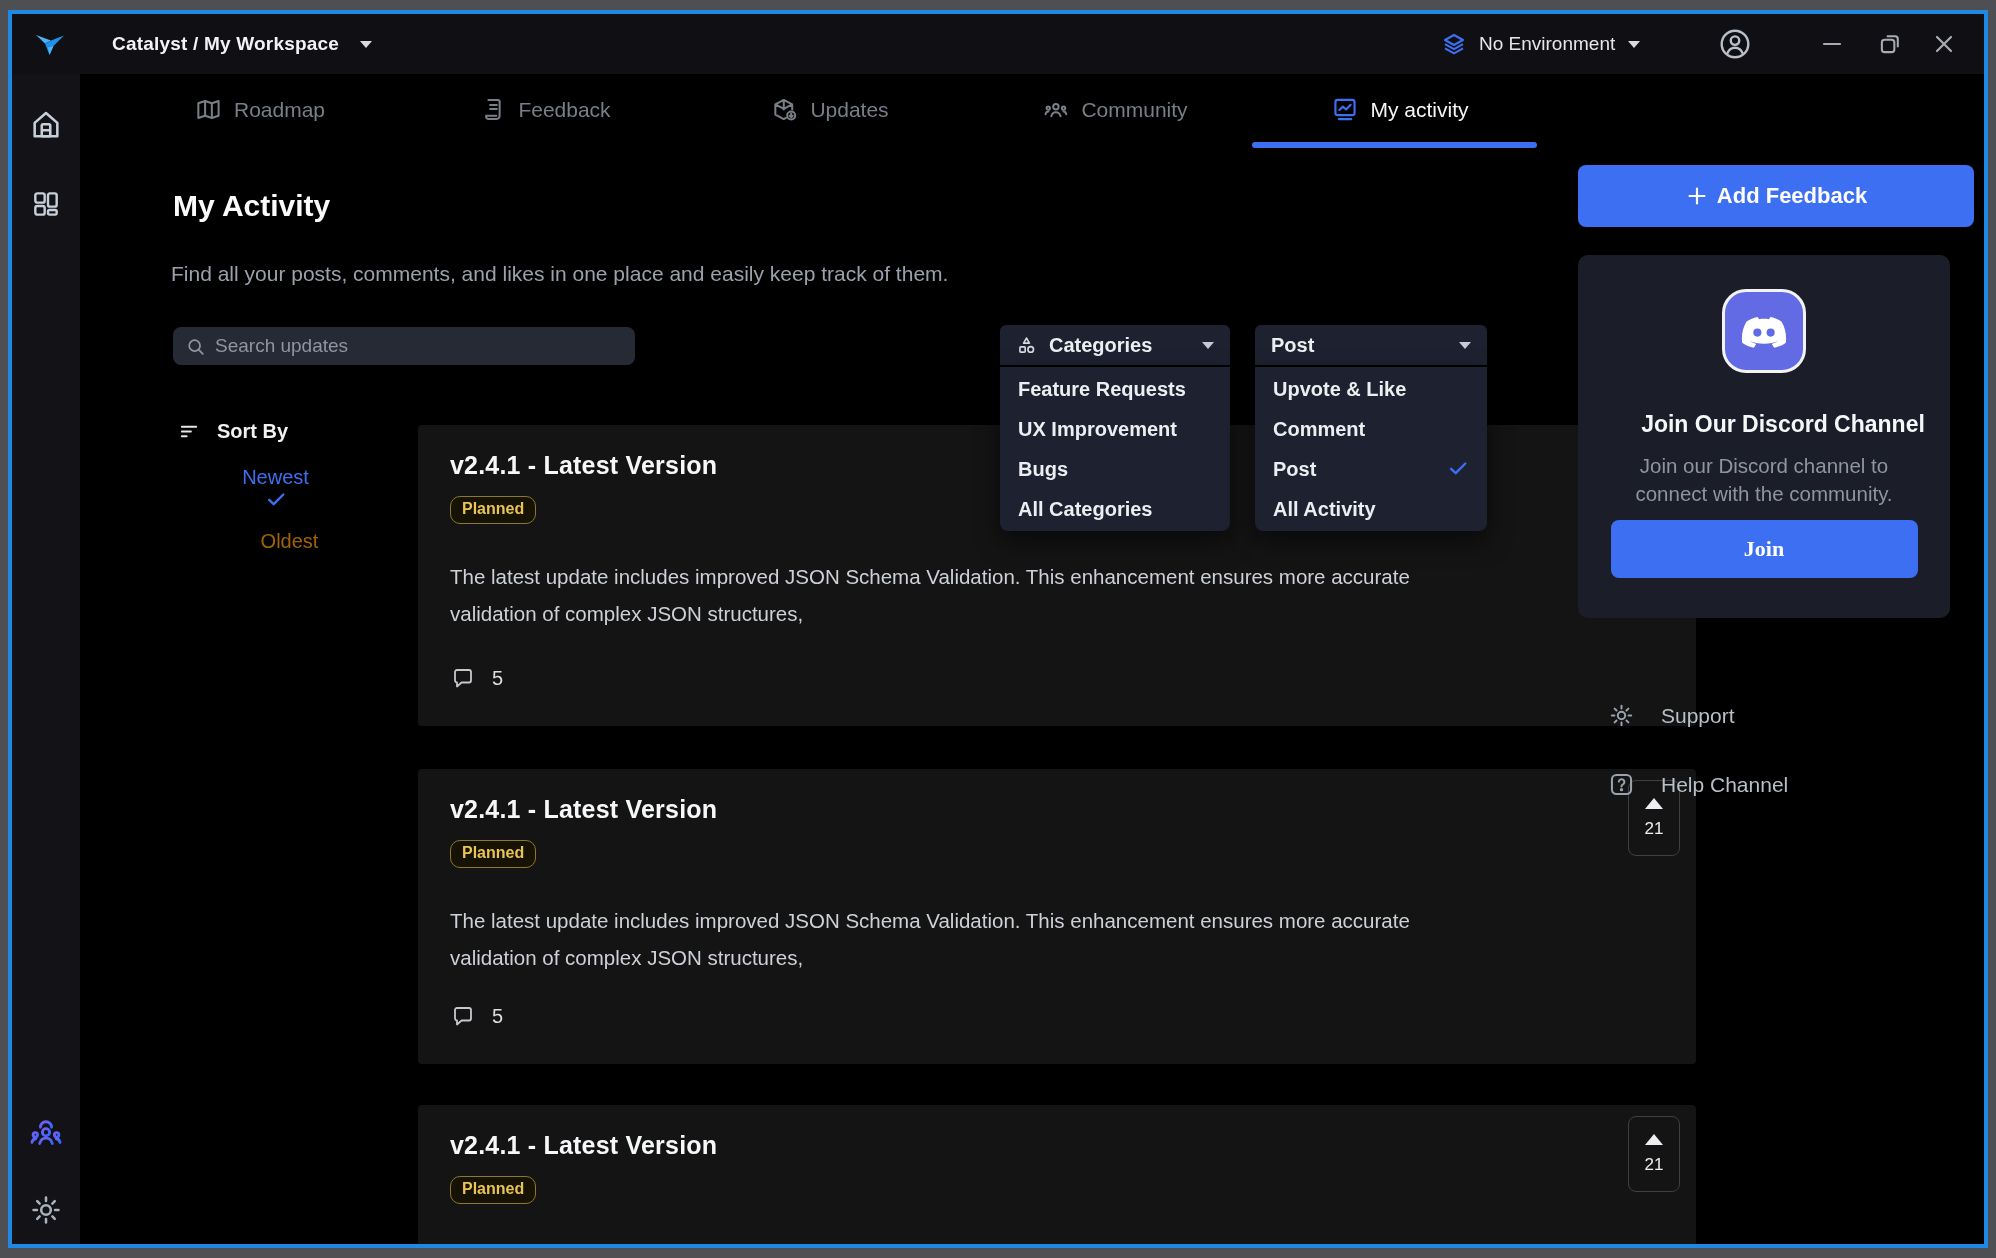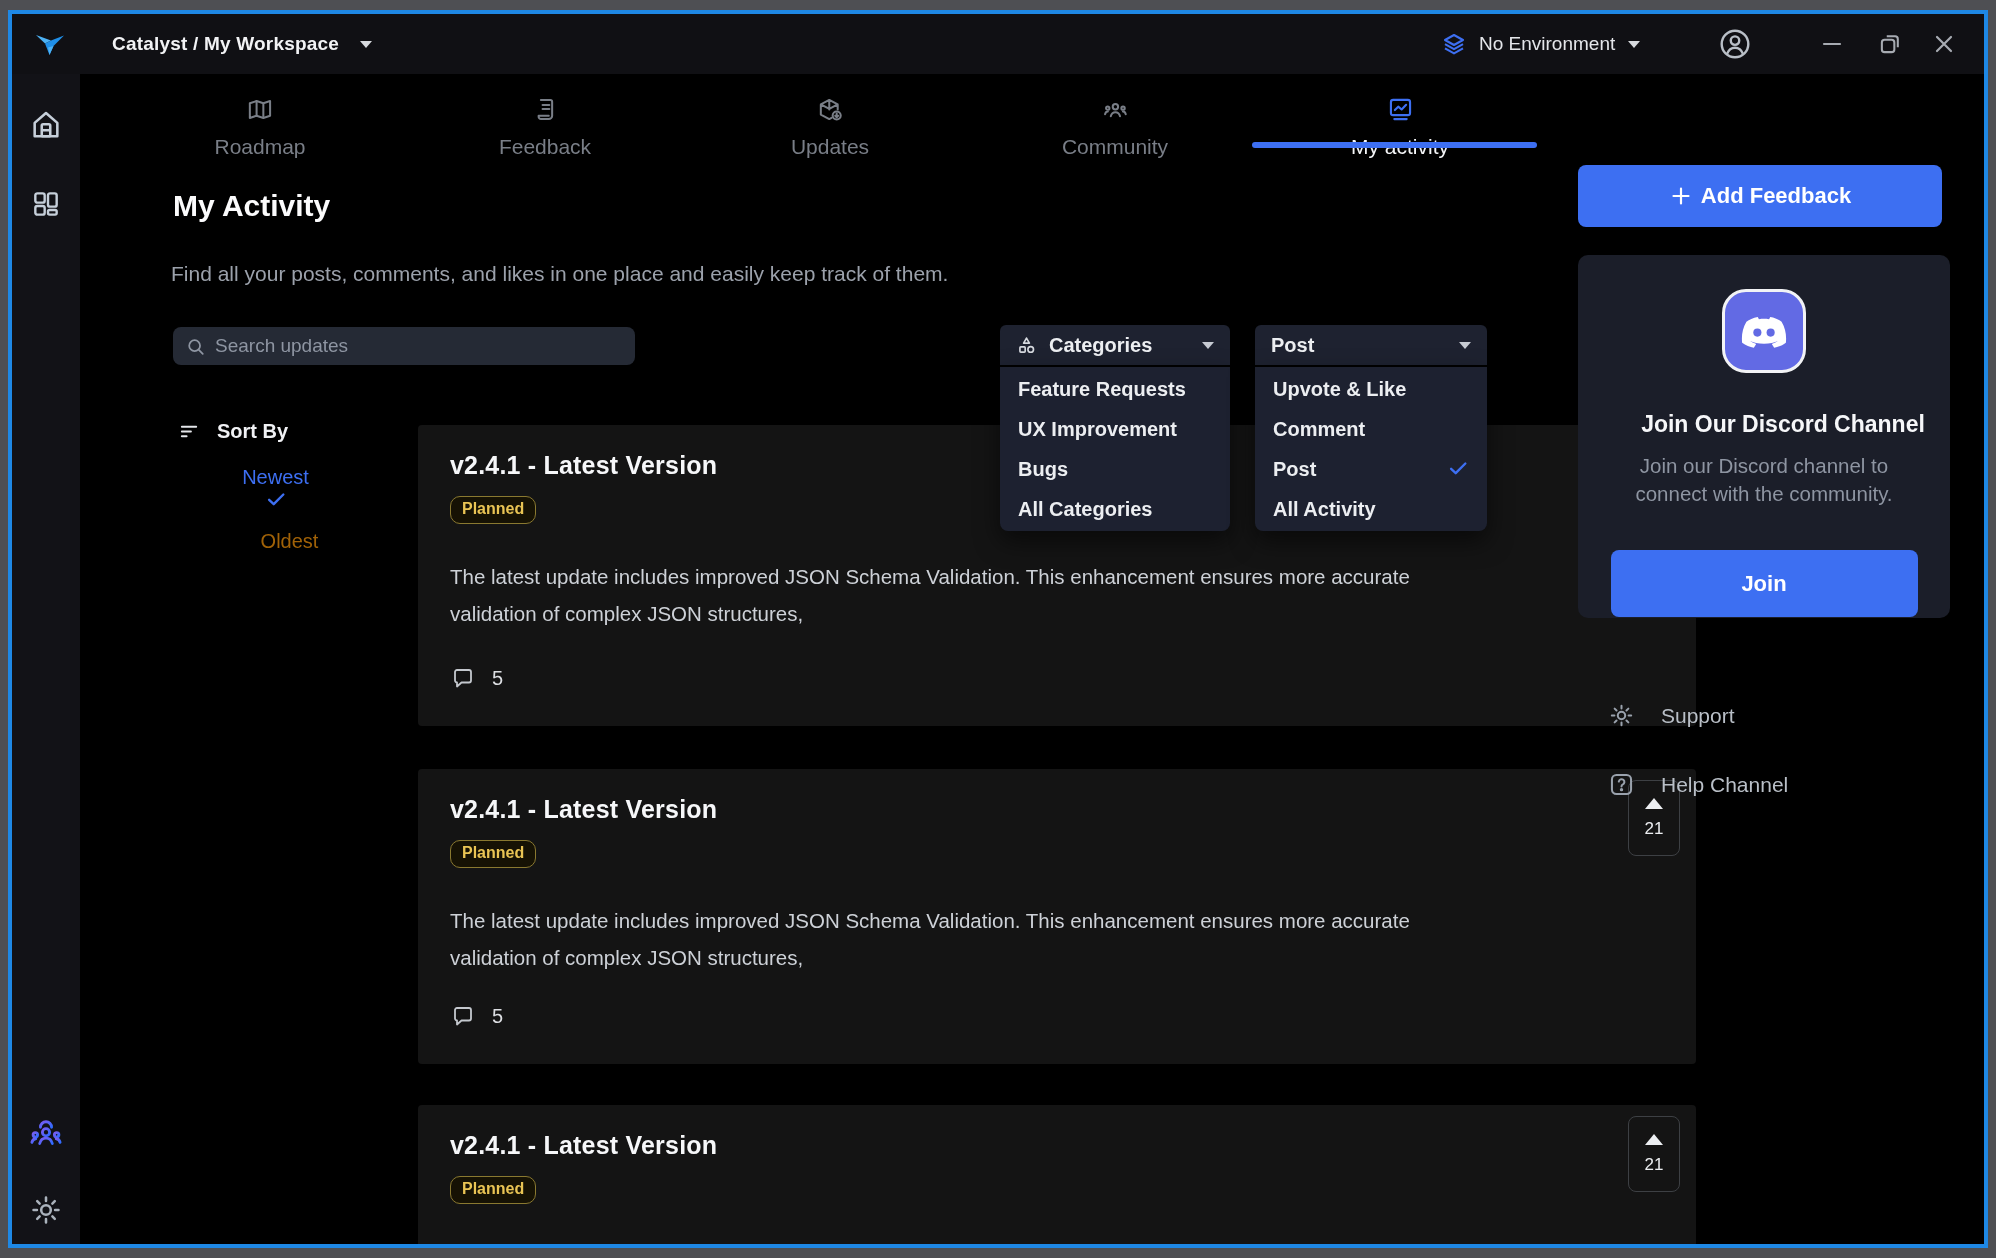--- a/index.html
+++ b/index.html
@@ -54,21 +54,21 @@
   .side-icon.gear { margin-top:41px; color:#aab2bc; }
 
   
   .main { position:absolute; left:68px; top:60px; right:0; bottom:0; }
 
   
   .tabbar { position:absolute; left:0; top:0; right:0; height:80px; }
   .tab {
     position:absolute; top:22px; transform:translateX(-50%);
     display:flex; align-items:center; gap:12px;
-    font-size:21px; font-weight:500; color:#797e87; cursor:default; white-space:nowrap;flex-direction:column;
+    font-size:21px; font-weight:500; color:#797e87; cursor:default; white-space:nowrap;
   }
   .tab .ticon { width:27px; height:27px; }
   .tab.active { color:#f5f6f8; }
   .tab.active .ticon { color:#3d6ff2; }
   .tab-underline { position:absolute; left:1172px; top:68px; width:285px; height:6px; border-radius:3px; background:#3d6ff2; }
 
   
   .page-title { position:absolute; left:93px; top:115px; font-size:30px; font-weight:bold; color:#fbfbfc; }
   .page-subtitle { position:absolute; left:91px; top:188px; font-size:21px; color:#9ba1ab; }
 
@@ -144,34 +144,34 @@
   .vote-tri { width:0; height:0; border-left:9px solid transparent; border-right:9px solid transparent; border-bottom:11px solid #eceef1; }
   .vote-count { font-size:17px; color:#eceef1; }
 
   
   .btn-blue {
     background:#3d6ff2; border:none; border-radius:8px; color:#fff;
     font-family:"Liberation Sans", sans-serif; font-weight:bold;
     display:flex; align-items:center; justify-content:center; cursor:default;
   }
   .add-feedback {
-    position:absolute; left:1498px; top:91px; width:364px; height:62px; font-size:22px; gap:8px;
+    position:absolute; left:1498px; top:91px; width:396px; height:62px; font-size:22px; gap:8px;
   }
   .discord-card {
     position:absolute; left:1498px; top:181px; width:372px; height:363px;
     background:#1b1e29; border-radius:10px;
     display:flex; flex-direction:column; align-items:center; padding-top:34px;
   }
   .discord-badge {
     width:84px; height:84px; border-radius:24px; background:#626ae4; border:3px solid #f2f3f5;
     display:flex; align-items:center; justify-content:center;
   }
   .discord-title { margin-top:38px; font-size:23px; font-weight:bold; color:#f6f7f9;margin-left:38px; }
   .discord-desc { margin-top:14px; width:302px; text-align:center; font-size:20.5px; line-height:28px; color:#8e95a2; }
-  .join-btn { margin-top:42px; width:307px; height:67px; font-size:22px; }
+  .join-btn { margin-top:12px; width:307px; height:58px; font-size:22px;font-family:Liberation Serif, serif; }
 
   .side-link { position:absolute; left:1528px; display:flex; align-items:center; gap:26px;
                font-size:21px; color:#b9bfc7; cursor:default; }
   .side-link svg { color:#9aa2ad; }
   .side-link.support { top:628px; }
   .side-link.help    { top:697px; }
 </style>
 </head>
 <body>
 

